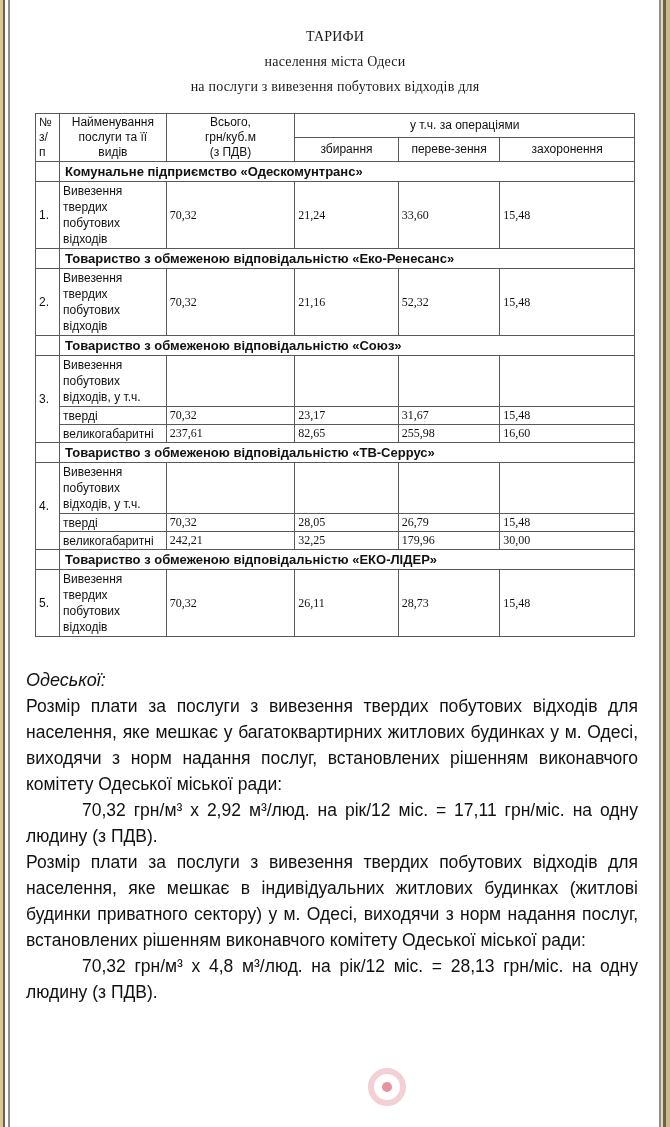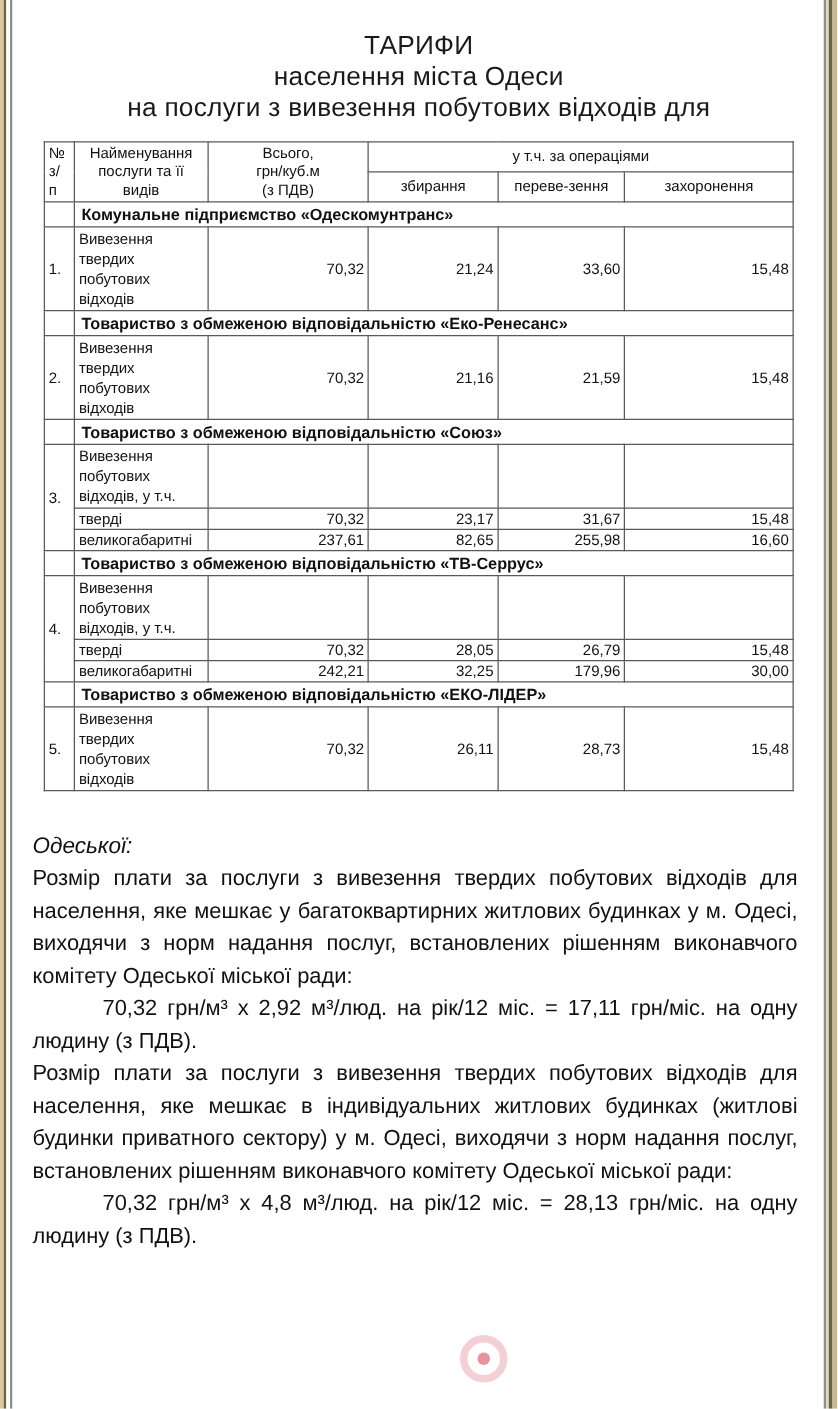--- a/index.html
+++ b/index.html
@@ -55,23 +55,24 @@
     z-index: 1;
   }
 
   
   .title-block {
     text-align: center;
     padding-top: 24px;
     color: #1a1a1a;
   }
   .title-line {
-    font-size: 21px;
+    font-size: 14px;
     line-height: 25px;
     letter-spacing: 0.2px;
+    font-family: Liberation Serif, serif;
   }
 
   
   .tariff-table {
     border-collapse: collapse;
     margin: 14px auto 0 auto;
     width: 600px;
     table-layout: fixed;
     color: #111;
   }
@@ -122,23 +123,24 @@
   }
   .svc {
     text-align: left;
     vertical-align: top;
     line-height: 16px;
     font-size: 12.5px;
     padding-left: 4px;
   }
   .svc-line { display: block; }
   .num {
-    text-align: right;
+    text-align: left;
     vertical-align: middle;
     font-size: 13px;
+    font-family: Liberation Serif, serif;
   }
   .sub {
     text-align: left;
     padding-left: 4px;
     font-size: 12.5px;
   }
   .blank { background: #fff; }
 
   
   .note {
@@ -285,21 +287,21 @@
         <tr>
           <td class="idx">2.</td>
           <td class="svc">
             <span class="svc-line">Вивезення</span>
             <span class="svc-line">твердих</span>
             <span class="svc-line">побутових</span>
             <span class="svc-line">відходів</span>
           </td>
           <td class="num">70,32</td>
           <td class="num">21,16</td>
-          <td class="num">21,59</td>
+          <td class="num">52,32</td>
           <td class="num">15,48</td>
         </tr>
         <tr class="company-row">
           <td class="blank"></td>
           <td colspan="5">Товариство з обмеженою відповідальністю «Союз»</td>
         </tr>
         <tr>
           <td class="idx-mid" rowspan="3">3.</td>
           <td class="svc">
             <span class="svc-line">Вивезення</span>

